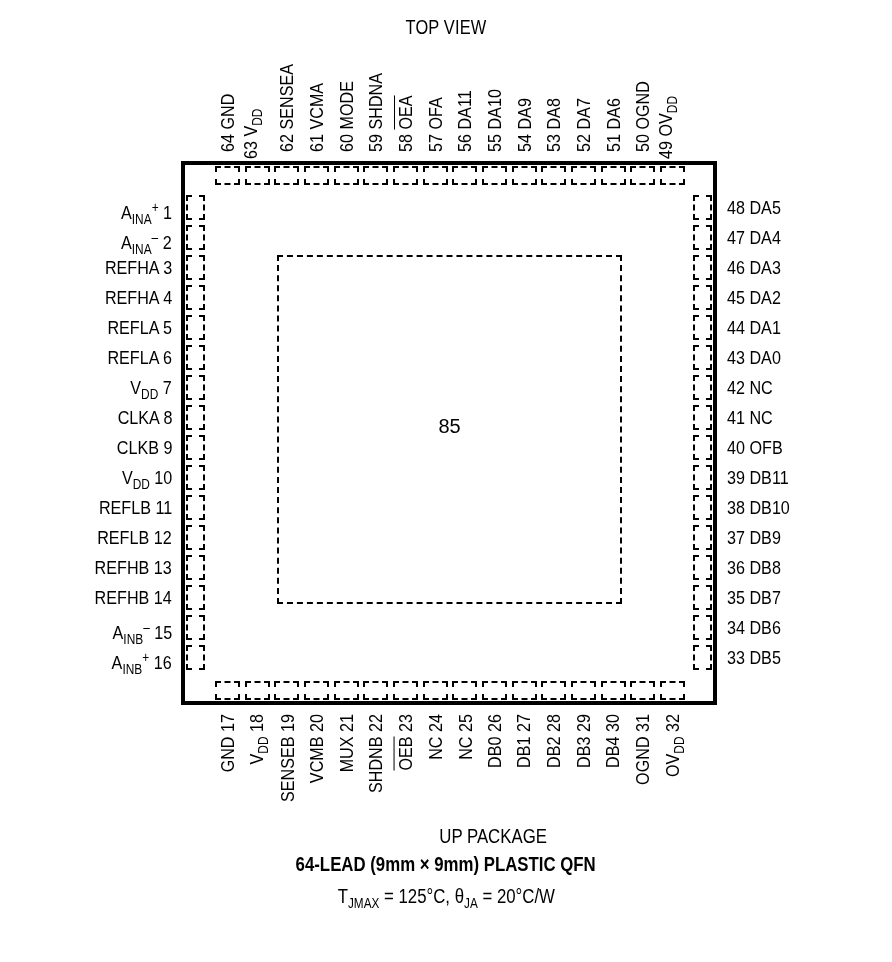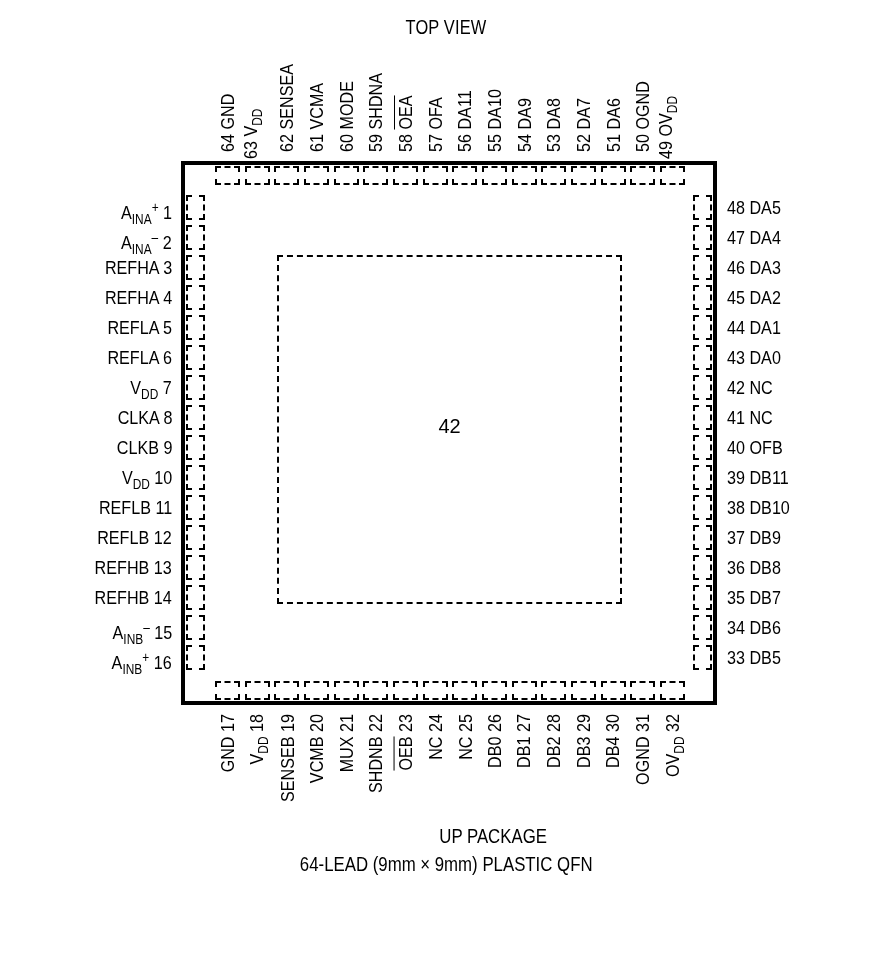--- a/index.html
+++ b/index.html
@@ -35,21 +35,21 @@
 </head>
 <body>
 
 <div class="diagram">
 
   <div class="title" style="top:16px;">TOP VIEW</div>
 
   <div class="package"></div>
 
   <div class="epad">
-    <div class="epad-label" style="top:159px;">42</div>
+    <div class="epad-label" style="top:159px;">85</div>
   </div>
 
   <div id="pads">
       <div class="pad pad-top" style="left: 215px; top: 166px;"></div>
       <div class="pad pad-top" style="left: 244.67px; top: 166px;"></div>
       <div class="pad pad-top" style="left: 274.34px; top: 166px;"></div>
       <div class="pad pad-top" style="left: 304.01px; top: 166px;"></div>
       <div class="pad pad-top" style="left: 333.68px; top: 166px;"></div>
       <div class="pad pad-top" style="left: 363.35px; top: 166px;"></div>
       <div class="pad pad-top" style="left: 393.02px; top: 166px;"></div>
@@ -174,16 +174,21 @@
       <div class="lbl lbl-right" style="left: 727px; top: 528px;"><span>37 DB9</span></div>
       <div class="lbl lbl-right" style="left: 727px; top: 558px;"><span>36 DB8</span></div>
       <div class="lbl lbl-right" style="left: 727px; top: 588px;"><span>35 DB7</span></div>
       <div class="lbl lbl-right" style="left: 727px; top: 618px;"><span>34 DB6</span></div>
       <div class="lbl lbl-right" style="left: 727px; top: 648px;"><span>33 DB5</span></div>
     </div>
 
   <div class="caption" style="top:824px;padding-left:47px;">
     <span class="inner">UP PACKAGE</span>
   </div>
-  <div class="caption" style="top:852px;">
+  <div class="caption" style="top:852px;font-weight:bold;">
     <span class="inner">64-LEAD (9mm × 9mm) PLASTIC QFN</span>
+  </div>
+  <div class="caption" style="top:884px;">
+    <span class="inner">
+      <span>T</span><span class="sub">JMAX</span><span> = 125°C, </span><span>θ</span><span class="sub">JA</span><span> = 20°C/W</span>
+    </span>
   </div>
 </div>
 
 </body></html>

